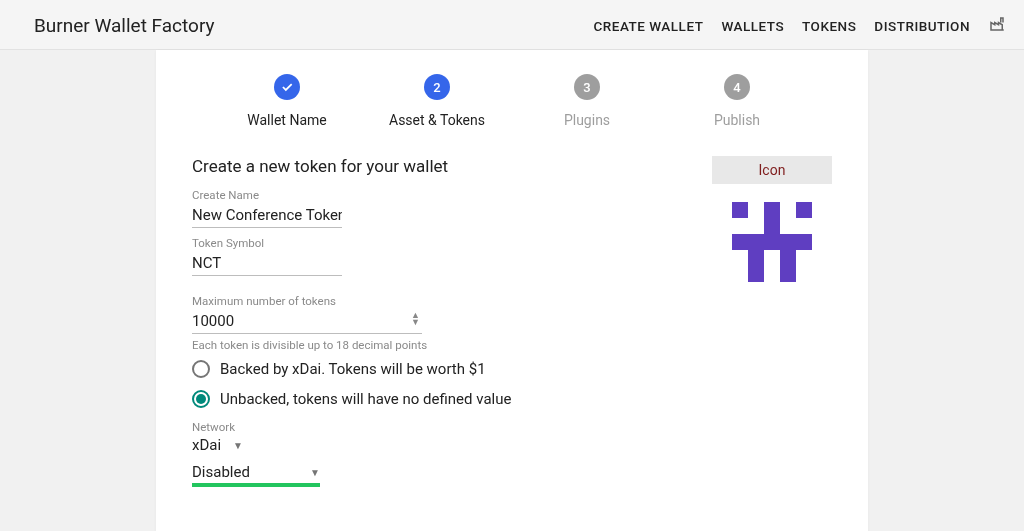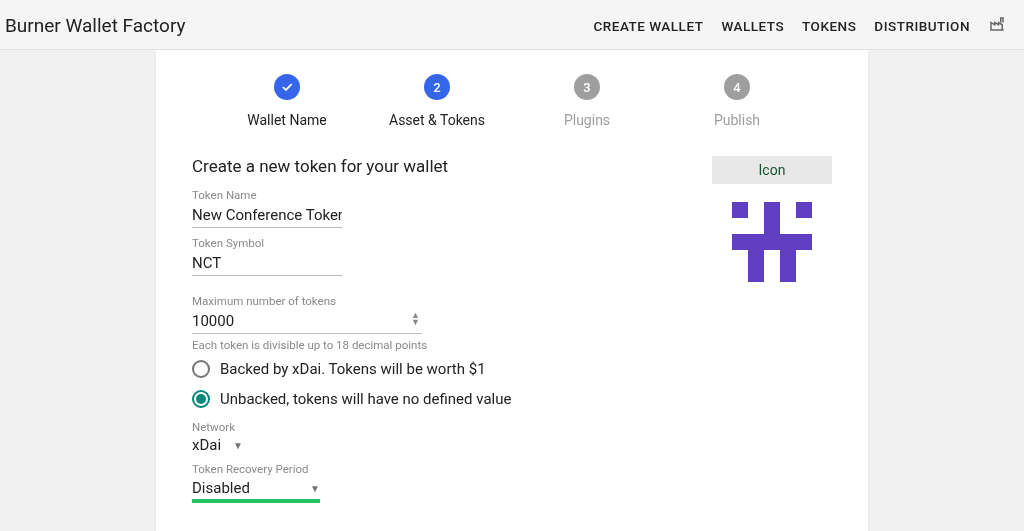--- a/index.html
+++ b/index.html
@@ -8,21 +8,21 @@
     background: #f1f1f1;
     width: 1024px;
     height: 531px;
     overflow: hidden;
     color: #222;
   }
   .header {
     display: flex;
     align-items: center;
     justify-content: space-between;
-    padding: 14px 18px 12px 5px;
+    padding: 14px 18px 12px 34px;
     background: #f5f5f5;
     border-bottom: 1px solid #e2e2e2;
   }
   .brand { font-size: 19px; font-weight: 400; color: #222; }
   .nav { display: flex; align-items: center; gap: 18px; }
   .nav-link {
     font-size: 13.5px;
     letter-spacing: 0.5px;
     color: #222;
     font-weight: 500;
@@ -63,21 +63,21 @@
   .step-label { font-size: 14px; color: #222; }
   .step-label.dim { color: #9e9e9e; }
 
   .content { display: flex; gap: 40px; }
   .form-col { flex: 1 1 auto; }
   .icon-col { width: 120px; text-align: center; }
   .icon-header {
     background: #e8e8e8;
     padding: 6px 0;
     font-size: 14px;
-    color: #14532d;
+    color: #7f1d1d;
     margin-bottom: 18px;
   }
 
   .h1 { font-size: 17px; font-weight: 400; margin-bottom: 12px; }
   .h2 { font-size: 15px; font-weight: 400; color: #6d6d6d; margin: 6px 0 4px 0; }
 
   .field { margin-bottom: 8px; display: inline-block; }
   .field-label { font-size: 11.5px; color: #8a8a8a; display: block; margin-bottom: 2px; }
   .underline-input {
     border: none;
@@ -163,21 +163,21 @@
       <div class="circle grey">4</div>
       <div class="step-label dim">Publish</div>
     </div>
   </div>
 
   <div class="content">
     <div class="form-col">
       <div class="h1">Create a new token for your wallet</div>
 
       <div class="field">
-        <span class="field-label">Token Name</span>
+        <span class="field-label">Create Name</span>
         <input class="underline-input" value="New Conference Token" style="">
       </div><br>
 
       <div class="field">
         <span class="field-label">Token Symbol</span>
         <input class="underline-input" value="NCT" style="">
       </div>
 
       <div class="field" style="display:block;margin-top:10px">
         <span class="field-label">Maximum number of tokens</span>
@@ -202,21 +202,20 @@
 
       <div class="field" style="display:block">
         <span class="field-label">Network</span>
         <div class="select-row">
           <span class="select-val">xDai</span>
           <span class="tri">▼</span>
         </div>
       </div>
 
       <div class="field" style="display:block;margin-top:6px">
-        <span class="field-label">Token Recovery Period</span>
         <div class="select-dd">
           <span class="select-val">Disabled</span>
           <span class="tri">▼</span>
         </div>
       </div>
 
       <div class="buttons">
         
         
       </div>

